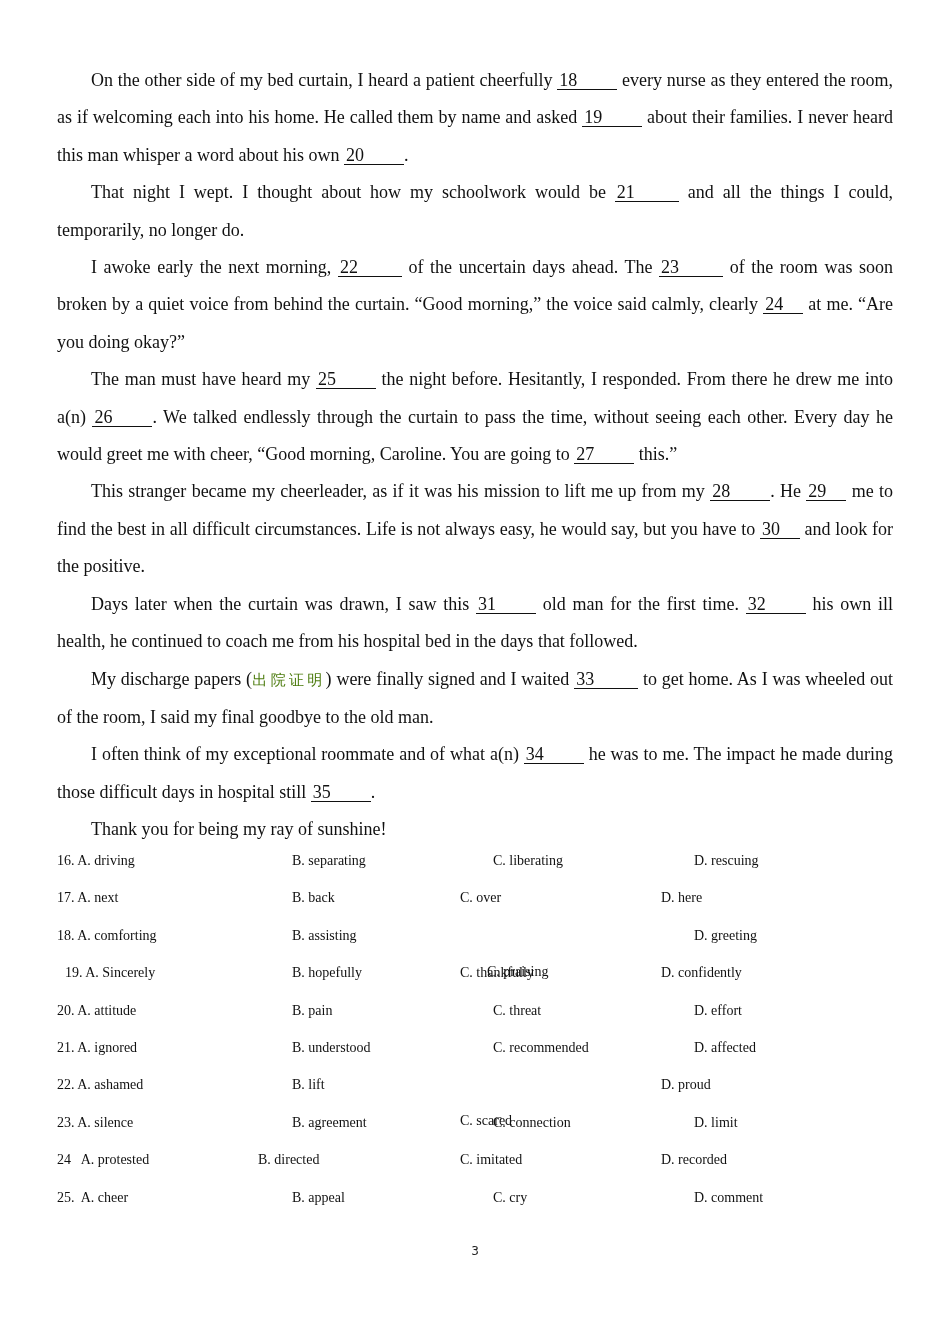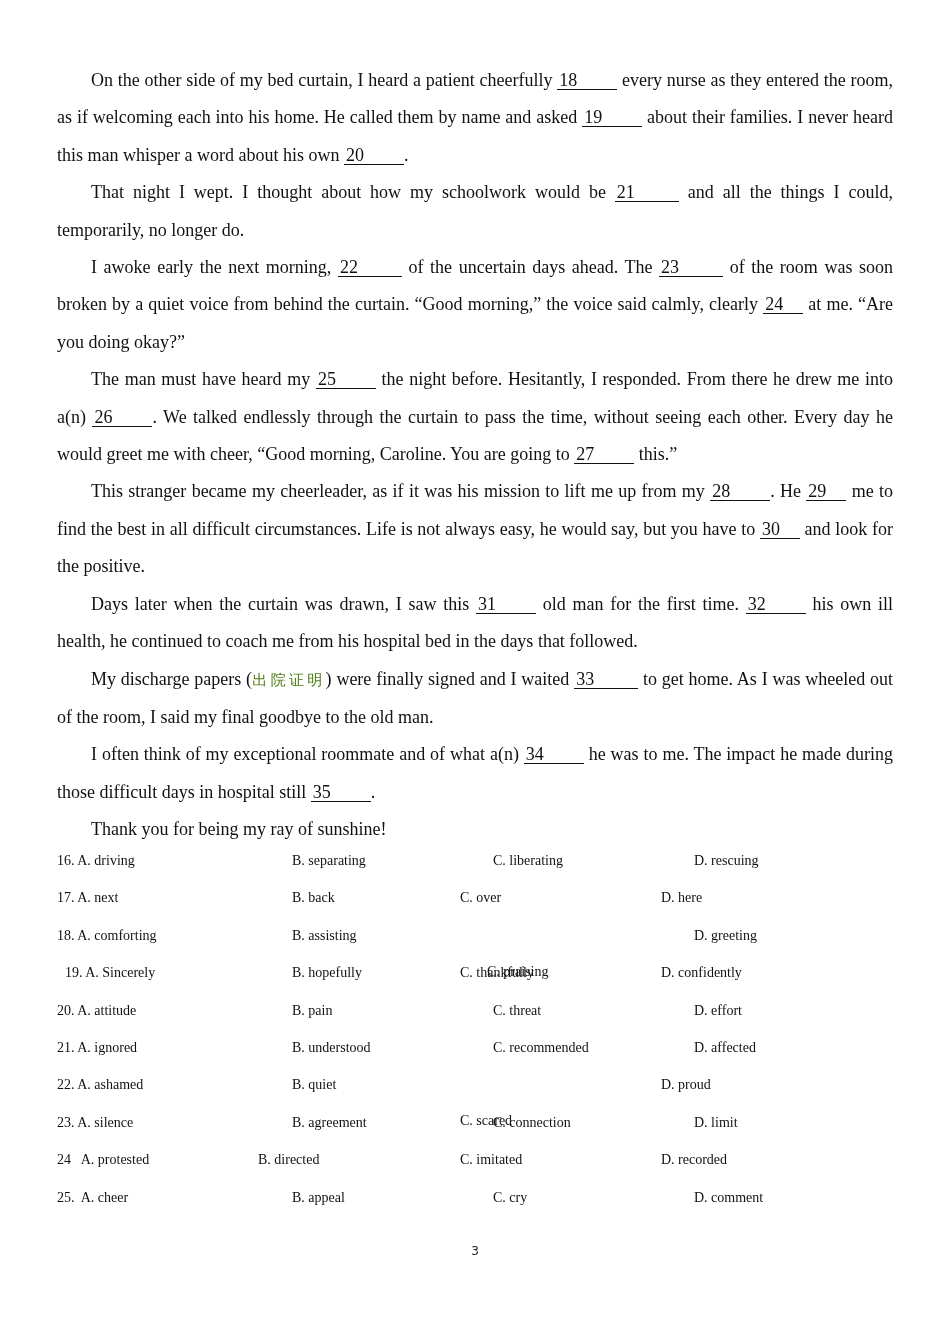--- a/index.html
+++ b/index.html
@@ -74,21 +74,21 @@
       <span style="left: 637px; white-space: pre;">D. effort</span>
     </div>
     <div class="opt-row">
       <span style="left: 0px; white-space: pre;">21. A. ignored</span>
       <span style="left: 235px; white-space: pre;">B. understood</span>
       <span style="left: 436px; white-space: pre;">C. recommended</span>
       <span style="left: 637px; white-space: pre;">D. affected</span>
     </div>
     <div class="opt-row">
       <span style="left: 0px; white-space: pre;">22. A. ashamed</span>
-      <span style="left: 235px; white-space: pre;">B. quiet</span>
+      <span style="left: 235px; white-space: pre;">B. lift</span>
       <span style="left: 403px; white-space: pre; margin-top: 36px;">C. scared</span>
       <span style="left: 604px; white-space: pre; text-align: center;">D. proud</span>
     </div>
     <div class="opt-row">
       <span style="left: 0px; white-space: pre;">23. A. silence</span>
       <span style="left: 235px; white-space: pre;">B. agreement</span>
       <span style="left: 436px; white-space: pre;">C. connection</span>
       <span style="left: 637px; white-space: pre;">D. limit</span>
     </div>
     <div class="opt-row">

